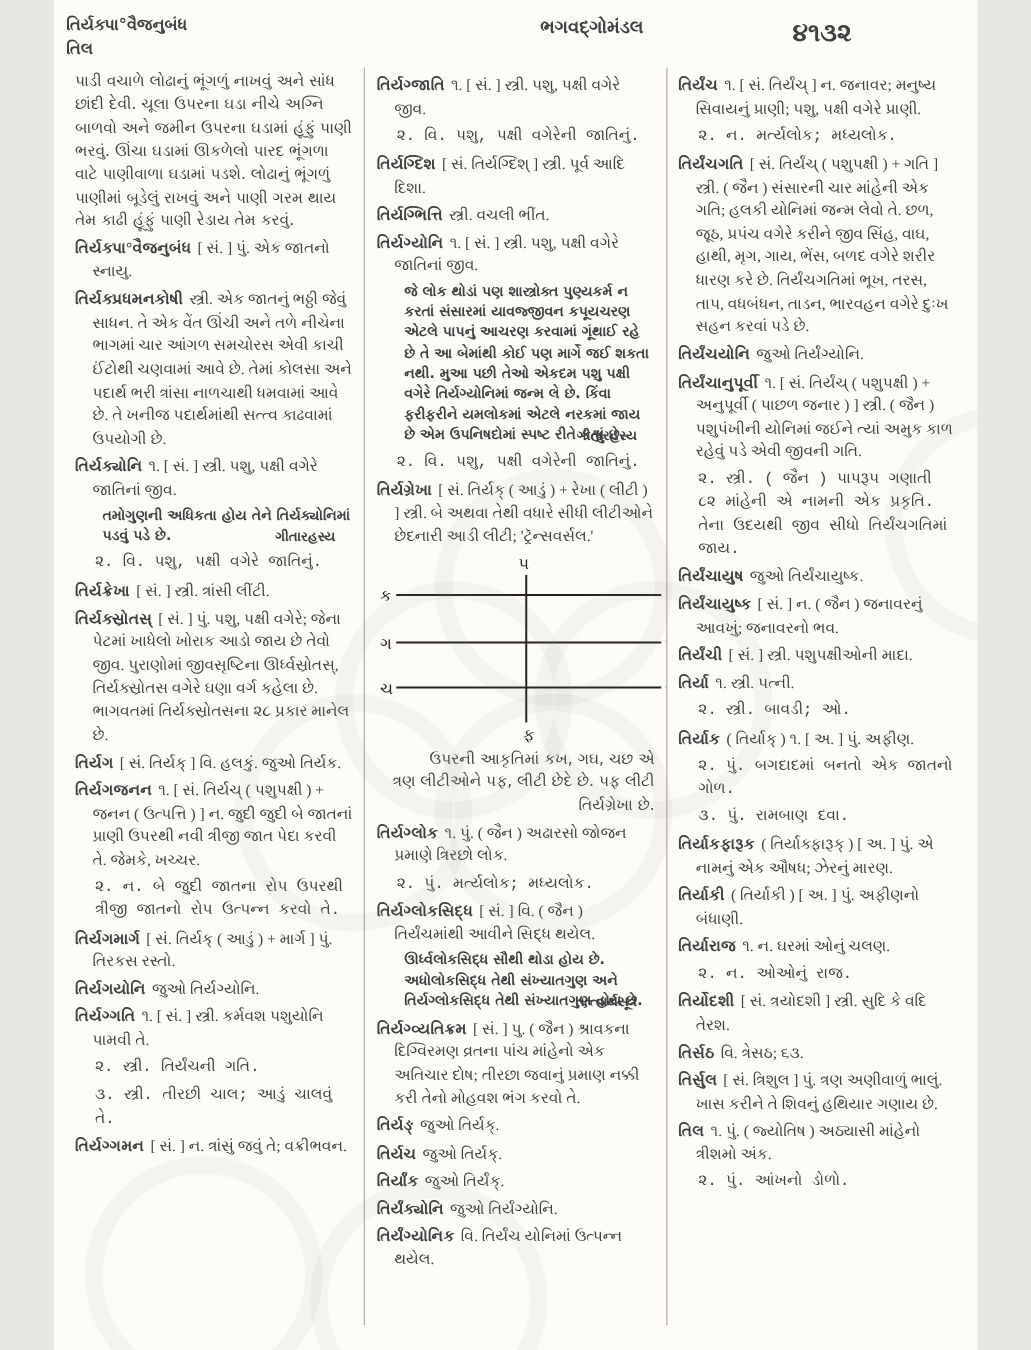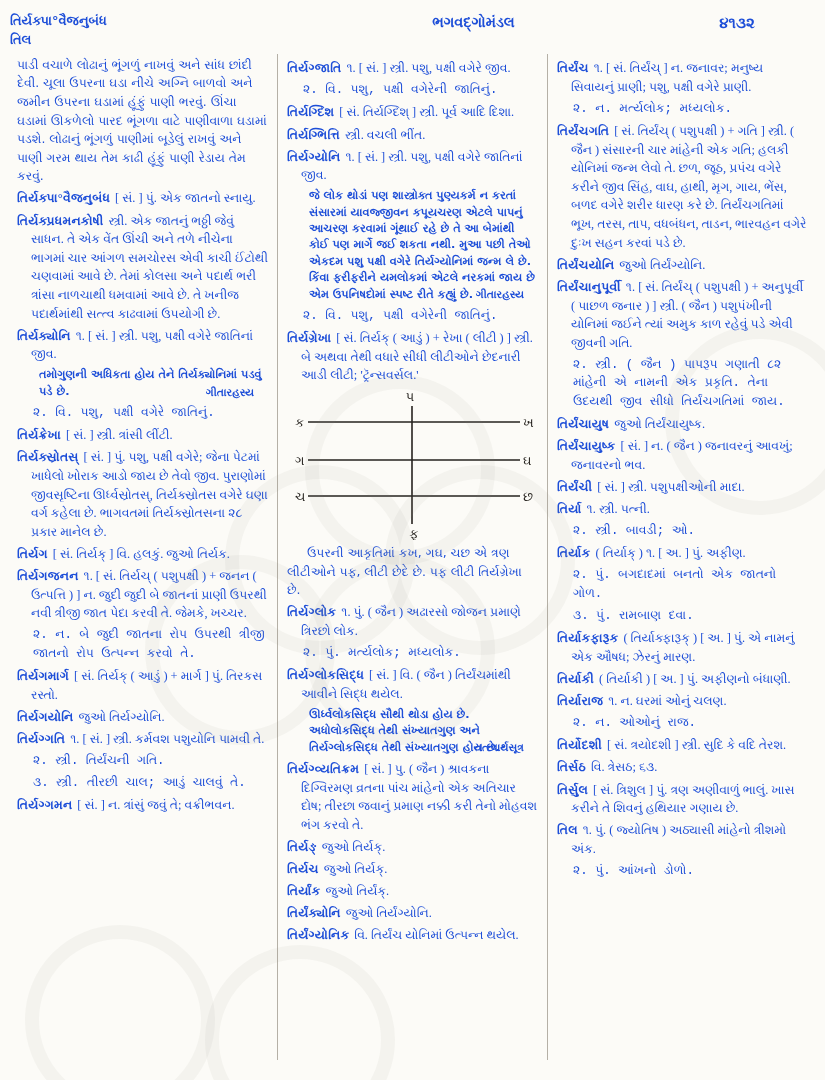--- a/index.html
+++ b/index.html
@@ -1,39 +1,39 @@
 <!DOCTYPE html>
 <html><head>
 <meta charset="utf-8">
 <style>
   html,body{margin:0;padding:0;background:#e9e7e2;}
   .page{
-    position:relative;width:825px;height:1080px;margin:0 auto;
-    background:#fcfbf7;color:#1d4ed8;overflow:hidden;
+    position:relative;width:739px;height:1080px;margin:0 auto;
+    background:#fcfbf7;color:#404040;overflow:hidden;
     font-family:"DejaVu Sans","Liberation Sans",sans-serif;
   }
   .pagehead{display:flex;align-items:flex-start;padding:12px 28px 0 10px;}
   .runhead{width:260px;font-weight:bold;font-size:13px;line-height:1.45;}
   .booktitle{flex:1;text-align:center;font-weight:bold;font-size:14.5px;padding-top:2px;}
-  .pagenum{width:120px;text-align:center;font-size:15px;font-weight:bold;padding-top:2px;}
+  .pagenum{width:120px;text-align:left;font-size:20px;font-weight:bold;padding-top:2px;}
   .columns{display:flex;align-items:stretch;padding:4px 8px 0 8px;height:1006px;}
   .col{width:33.33%;padding:2px 9px 0 9px;overflow:hidden;font-size:12.4px;line-height:1.5;}
   .col + .col{border-left:1px solid #b5b0a6;}
   p{margin:3.5px 0;}
   .cont{margin-top:0;}
   .e{padding-left:14px;text-indent:-14px;font-family:Liberation Serif, serif;}
   .hw{font-weight:bold;margin-right:5px;letter-spacing:.2px;}
   .s{padding-left:16px;font-family:Liberation Mono, monospace;}
   .q{font-size:11.3px;line-height:1.45;padding-left:22px;position:relative;margin:3px 0 4px 0;font-weight:bold;}
   .q .cite{position:absolute;right:14px;bottom:0;font-size:10.8px;}
   .fig{text-align:center;margin:2px 0 2px 0;}
   .fig svg{display:block;margin:0 auto;}
   .figline{stroke:#26231f;stroke-width:1.6;}
   .figlabel{font-size:13px;fill:#26231f;font-family:"DejaVu Sans",sans-serif;}
-  .cap{text-indent:20px;}
+  .cap{text-indent:20px;text-align:right;}
   .wm{position:absolute;left:0;top:0;pointer-events:none;}
 </style>
 </head>
 <body>
 
 <div class="page">
 
   <svg class="wm" width="825" height="1080">
     <g fill="none" stroke="#8f8a7f" stroke-opacity="0.07" stroke-width="14">
       <circle cx="400" cy="470" r="88"></circle>

